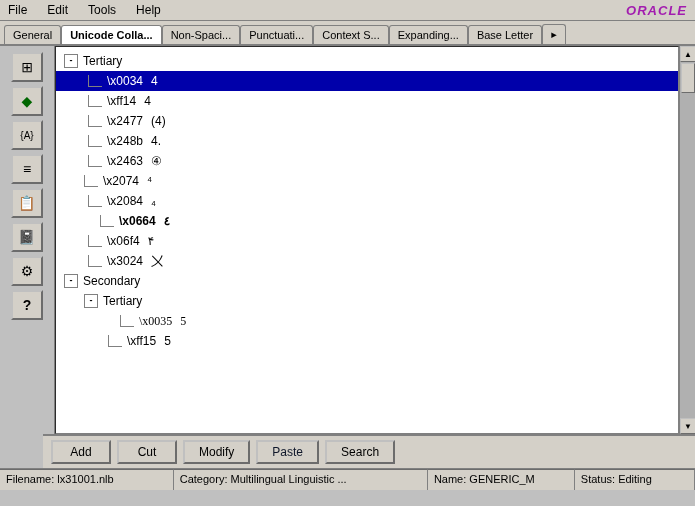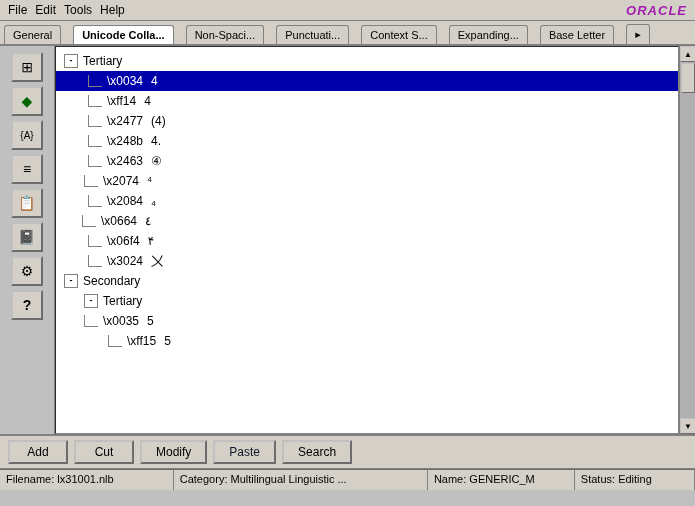--- a/index.html
+++ b/index.html
@@ -16,20 +16,21 @@
     .menubar {
       background: #d4d0c8;
       display: flex;
       align-items: center;
       padding: 2px 4px;
       border-bottom: 1px solid #808080;
       justify-content: space-between;
     }
     .menubar-left {
       display: flex;
+      gap: 12px;
     }
     .menu-item {
       font-size: 12px;
       color: #000;
       cursor: pointer;
       padding: 1px 4px;
     }
     .oracle-logo {
       font-size: 13px;
       font-weight: bold;
@@ -47,21 +48,21 @@
       border-bottom: 2px solid #808080;
       align-items: flex-end;
     }
     .tab {
       padding: 3px 8px;
       font-size: 11px;
       border: 1px solid #808080;
       border-bottom: none;
       background: #d4d0c8;
       cursor: pointer;
-      margin-right: 12px;
+      margin-right: 0;
       border-radius: 3px 3px 0 0;
       white-space: nowrap;
     }
     .tab.active {
       background: white;
       font-weight: bold;
       border-color: #808080;
       z-index: 1;
     }
 
@@ -168,20 +169,21 @@
     }
 
     
     .bottom-toolbar {
       background: #d4d0c8;
       display: flex;
       align-items: flex-end;
       padding: 4px 8px;
       gap: 6px;
       border-top: 2px solid #808080;
+      margin-left: 43px;
     }
     .action-btn {
       padding: 3px 14px;
       background: #d4d0c8;
       border: 2px outset #c0c0c0;
       font-size: 12px;
       cursor: pointer;
       min-width: 60px;
       text-align: center;
     }
@@ -307,21 +309,21 @@
           <span style="display: inline-block; width: 14px; height: 12px; border-left: 1px solid rgb(128, 128, 128); border-bottom: 1px solid rgb(128, 128, 128); margin-right: 3px; vertical-align: middle;"></span>
           <span class="node-text">\x2074</span>
           <span style="margin-left: 8px;">⁴</span>
         </div>
         <div class="tree-node" style="padding-left: 28px;">
           <span style="display: inline-block; width: 4px;"></span>
           <span style="display: inline-block; width: 14px; height: 12px; border-left: 1px solid rgb(128, 128, 128); border-bottom: 1px solid rgb(128, 128, 128); margin-right: 3px; vertical-align: middle;"></span>
           <span class="node-text">\x2084</span>
           <span style="margin-left: 8px;">₄</span>
         </div>
-        <div class="tree-node" style="padding-left: 22px;">
+        <div class="tree-node" style="padding-left: 40px; font-weight: bold;">
           <span style="display: inline-block; width: 4px;"></span>
           <span style="display: inline-block; width: 14px; height: 12px; border-left: 1px solid rgb(128, 128, 128); border-bottom: 1px solid rgb(128, 128, 128); margin-right: 3px; vertical-align: middle;"></span>
           <span class="node-text">\x0664</span>
           <span style="margin-left: 8px;">٤</span>
         </div>
         <div class="tree-node" style="padding-left: 28px;">
           <span style="display: inline-block; width: 4px;"></span>
           <span style="display: inline-block; width: 14px; height: 12px; border-left: 1px solid rgb(128, 128, 128); border-bottom: 1px solid rgb(128, 128, 128); margin-right: 3px; vertical-align: middle;"></span>
           <span class="node-text">\x06f4</span>
           <span style="margin-left: 8px;">۴</span>
@@ -333,21 +335,21 @@
           <span style="margin-left: 8px;">〤</span>
         </div>
         <div class="tree-node" style="padding-left: 8px;">
           <span class="expand-icon">-</span>
           <span class="node-text">Secondary</span>
         </div>
         <div class="tree-node" style="padding-left: 28px;">
           <span class="expand-icon">-</span>
           <span class="node-text">Tertiary</span>
         </div>
-        <div class="tree-node" style="padding-left: 24px;">
+        <div class="tree-node" style="padding-left: 60px; font-family: Liberation Serif, serif;">
           <span style="display: inline-block; width: 4px;"></span>
           <span style="display: inline-block; width: 14px; height: 12px; border-left: 1px solid rgb(128, 128, 128); border-bottom: 1px solid rgb(128, 128, 128); margin-right: 3px; vertical-align: middle;"></span>
           <span class="node-text">\x0035</span>
           <span style="margin-left: 8px;">5</span>
         </div>
         <div class="tree-node" style="padding-left: 48px;">
           <span style="display: inline-block; width: 4px;"></span>
           <span style="display: inline-block; width: 14px; height: 12px; border-left: 1px solid rgb(128, 128, 128); border-bottom: 1px solid rgb(128, 128, 128); margin-right: 3px; vertical-align: middle;"></span>
           <span class="node-text">\xff15</span>
           <span style="margin-left: 8px;">5</span>

